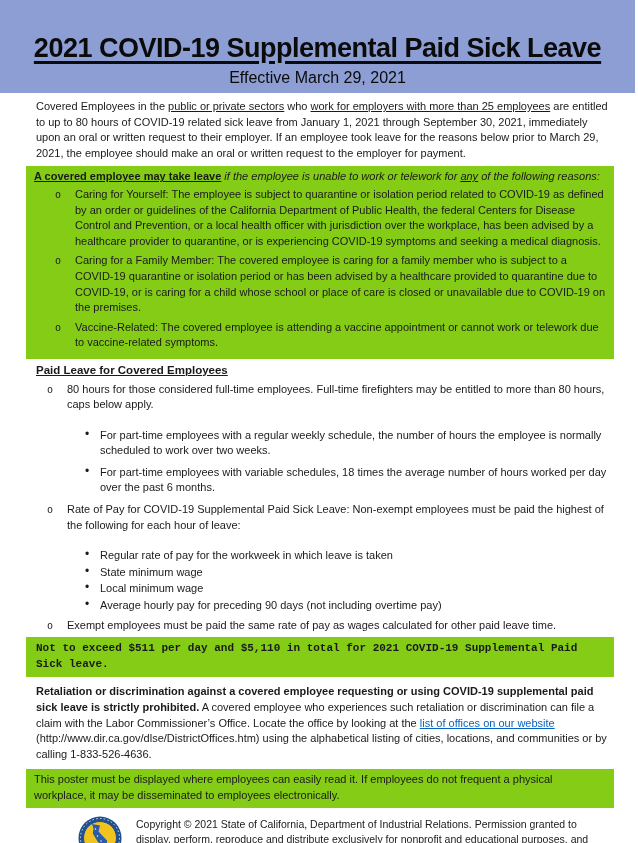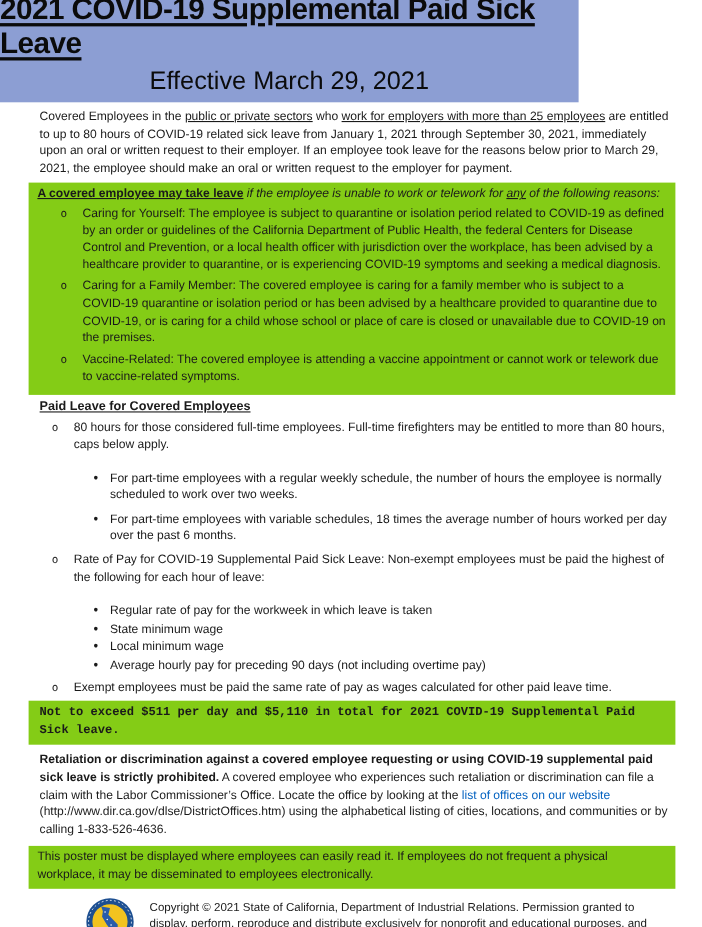--- a/index.html
+++ b/index.html
@@ -5,31 +5,31 @@
   html,body{margin:0;padding:0;}
   body{
     width:638px;height:843px;overflow:hidden;background:#ffffff;
     font-family:"Liberation Sans","DejaVu Sans",sans-serif;
     color:#1a1a1a;-webkit-font-smoothing:antialiased;
   }
   .page{width:638px;height:843px;position:relative;background:#fff;}
 
   
   .banner{
-    width:526px;height:93px;background:#8c9ed3;
+    width:635px;height:93px;background:#8c9ed3;
     display:flex;flex-direction:column;align-items:center;justify-content:flex-end;
     padding-bottom:6px;box-sizing:border-box;
   }
   .banner h1{
     margin:0;font-size:27px;font-weight:bold;color:#0b0b0b;
     text-decoration:underline;text-decoration-thickness:2.5px;text-underline-offset:4px;
     letter-spacing:-0.5px;
   }
   .banner .subtitle{
-    margin-top:5px;font-size:23px;color:#0b0b0b;font-weight:normal;
+    margin-top:5px;font-size:16px;color:#0b0b0b;font-weight:normal;
   }
 
   
   .content{margin:0 24px 0 26px;font-size:11px;line-height:15.6px;}
   .content p{margin:0;}
   .intro{padding:6px 6px 5px 10px;}
   .u{text-decoration:underline;}
   .bu{font-weight:bold;text-decoration:underline;}
   em .u{text-decoration:underline;}
 
@@ -49,21 +49,21 @@
   }
   .l2.tight>li{margin-bottom:1px;}
 
   .sec-heading{
     font-size:11.5px;font-weight:bold;text-decoration:underline;
     margin:4px 0 3px 0;padding-left:10px;
   }
   .cap-note{font-weight:bold;margin:3px 0;font-family:Liberation Mono, monospace;}
   .cap-note p{padding:1px 2px;}
   .retaliation{padding:4px 6px 5px 10px;}
-  .link{color:#0563c1;cursor:pointer;}
+  .link{color:#0563c1;text-decoration:underline;cursor:pointer;}
   .poster-note{margin-top:2px;}
 
   
   .footer{display:flex;margin:8px 24px 0 52px;align-items:center;}
   .seal{flex:0 0 auto;margin-right:14px;}
   .copyright{
     font-size:10.5px;line-height:15px;color:#1a1a1a;max-width:500px;margin-top:2px;
   }
 </style>
 </head>

